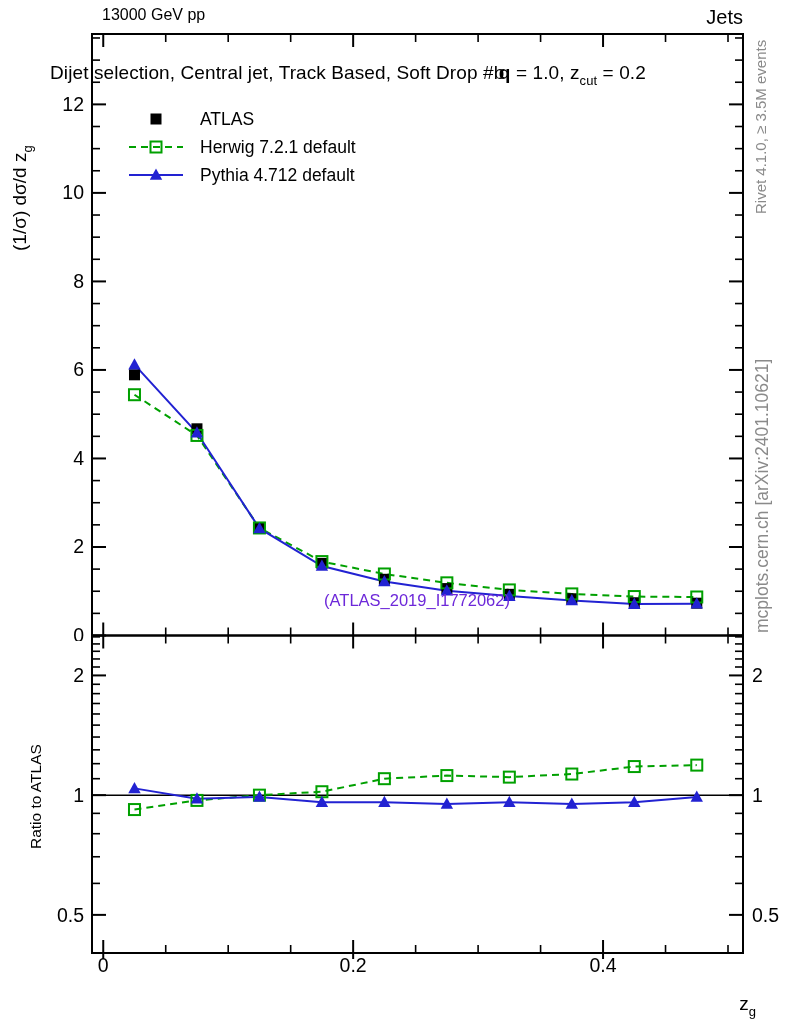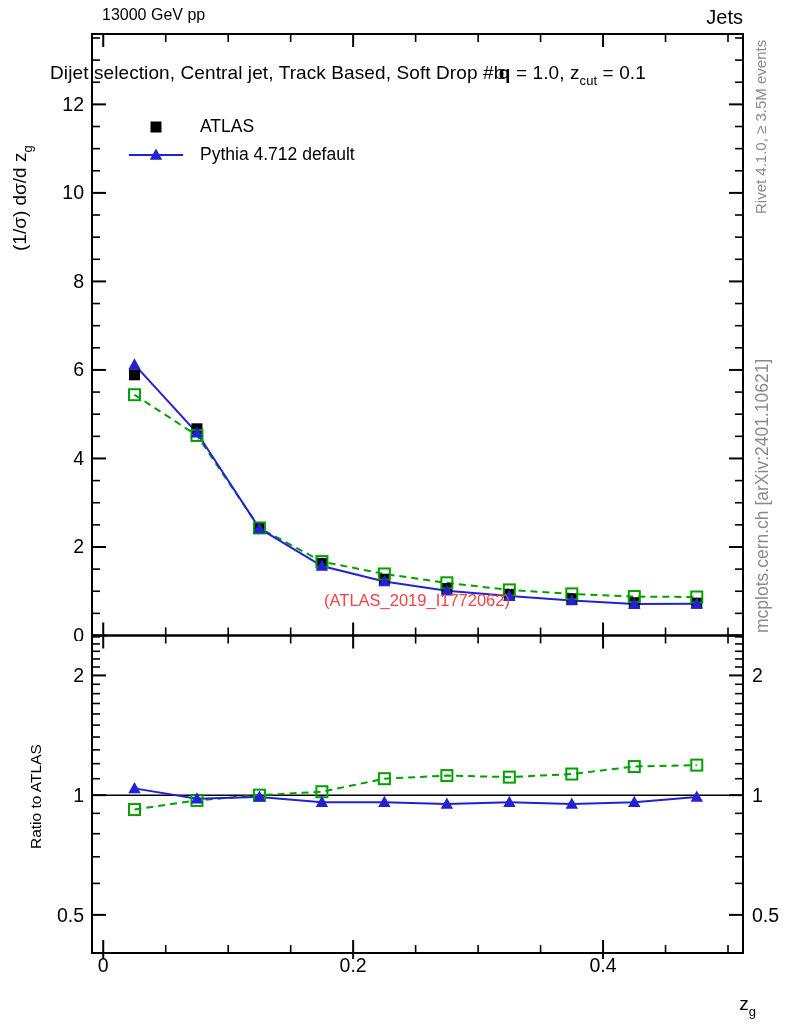--- a/index.html
+++ b/index.html
@@ -11,23 +11,23 @@
   #plot-svg{position:absolute;left:0;top:0}
   #header-left{left:102px;top:6px;font-size:16px}
   #header-right{right:43px;top:6px;font-size:20px}
   #plot-title{left:50px;top:62px;font-size:19px;letter-spacing:0.1px}
   .sub-s{font-size:13px;position:relative;top:6px}
   .overlap{margin-left:-5.5px;font-weight:bold}
   #y-title{left:9px;top:251px;font-size:19px;transform:rotate(-90deg);transform-origin:0 0}
   #ratio-title{left:27px;top:849px;font-size:15.5px;transform:rotate(-90deg);transform-origin:0 0}
   #rivet-note{left:752px;top:214px;font-size:15px;color:#8a8a8a;transform:rotate(-90deg);transform-origin:0 0}
   #mcplots-note{left:752px;top:633px;font-size:17.5px;color:#8a8a8a;transform:rotate(-90deg);transform-origin:0 0}
-  #watermark{left:417px;top:591px;font-size:16.5px;color:#ef4444;transform:translateX(-50%)}
+  #watermark{left:417px;top:591px;font-size:16.5px;color:#6d28d9;transform:translateX(-50%)}
   #legend{left:127px;top:109px}
-  .legend-row{display:flex;align-items:flex-end;height:28px}
+  .legend-row{display:flex;align-items:flex-start;height:28px}
   .legend-marker{width:58px;height:20px;margin-right:15px;flex:none}
   .legend-label{font-size:17.5px}
 </style>
 </head>
 <body>
 
 <svg id="plot-svg" width="786" height="1024">
     <defs>
       <clipPath id="clip-zero">
         <rect x="0" y="0" width="786" height="641"></rect>
@@ -271,39 +271,46 @@
         <polygon points="571.8157389635317,797.5141091095702 565.6157389635316,808.8141091095702 578.0157389635317,808.8141091095702" fill="#2222d2"></polygon>
         <polygon points="634.2917466410748,795.7053265802982 628.0917466410748,807.0053265802982 640.4917466410749,807.0053265802982" fill="#2222d2"></polygon>
         <polygon points="696.767754318618,790.3899178632792 690.567754318618,801.6899178632791 702.9677543186181,801.6899178632791" fill="#2222d2"></polygon>
       </g>
     </g>
   </svg>
 
 <div class="abs" id="header-left">13000 GeV pp</div>
 <div class="abs" id="header-right">Jets</div>
 
-<div class="abs" id="plot-title"><span>Dijet selection, Central jet, Track Based, Soft Drop #b</span><span class="overlap">q</span><span> = 1.0, z</span><span class="sub-s">cut</span><span> = 0.1</span></div>
+<div class="abs" id="plot-title"><span>Dijet selection, Central jet, Track Based, Soft Drop #b</span><span class="overlap">q</span><span> = 1.0, z</span><span class="sub-s">cut</span><span> = 0.2</span></div>
 
 <div class="abs" id="y-title"><span>(1/σ) dσ/d z</span><span class="sub-s">g</span></div>
 
 <div class="abs" id="ratio-title">Ratio to ATLAS</div>
 
 <div class="abs" id="rivet-note">Rivet 4.1.0, ≥ 3.5M events</div>
 <div class="abs" id="mcplots-note">mcplots.cern.ch [arXiv:2401.10621]</div>
 <div class="abs" id="watermark">(ATLAS_2019_I1772062)</div>
 
 <div class="abs" id="legend">
   <div class="legend-row">
     <svg class="legend-marker" width="58" height="20">
         <rect x="23.5" y="4.5" width="11" height="11" fill="#000000"></rect>
       </svg>
     <span class="legend-label">ATLAS</span>
   </div>
   <div class="legend-row">
     <svg class="legend-marker" width="58" height="20">
+        <line x1="2" y1="10" x2="56" y2="10" stroke="#00a000" stroke-width="2" stroke-dasharray="7,5"></line>
+        <rect x="23.5" y="4.5" width="11" height="11" fill="none" stroke="#00a000" stroke-width="2"></rect>
+      </svg>
+    <span class="legend-label">Herwig 7.2.1 default</span>
+  </div>
+  <div class="legend-row">
+    <svg class="legend-marker" width="58" height="20">
         <line x1="2" y1="10" x2="56" y2="10" stroke="#2222d2" stroke-width="2"></line>
         <polygon points="29,3.5 22.8,14.8 35.2,14.8" fill="#2222d2"></polygon>
       </svg>
     <span class="legend-label">Pythia 4.712 default</span>
   </div>
 </div>
 
 <div class="abs" style="right:30px;top:993px;font-size:19px"><span>z</span><span class="sub-s">g</span></div>
 
 </body></html>

